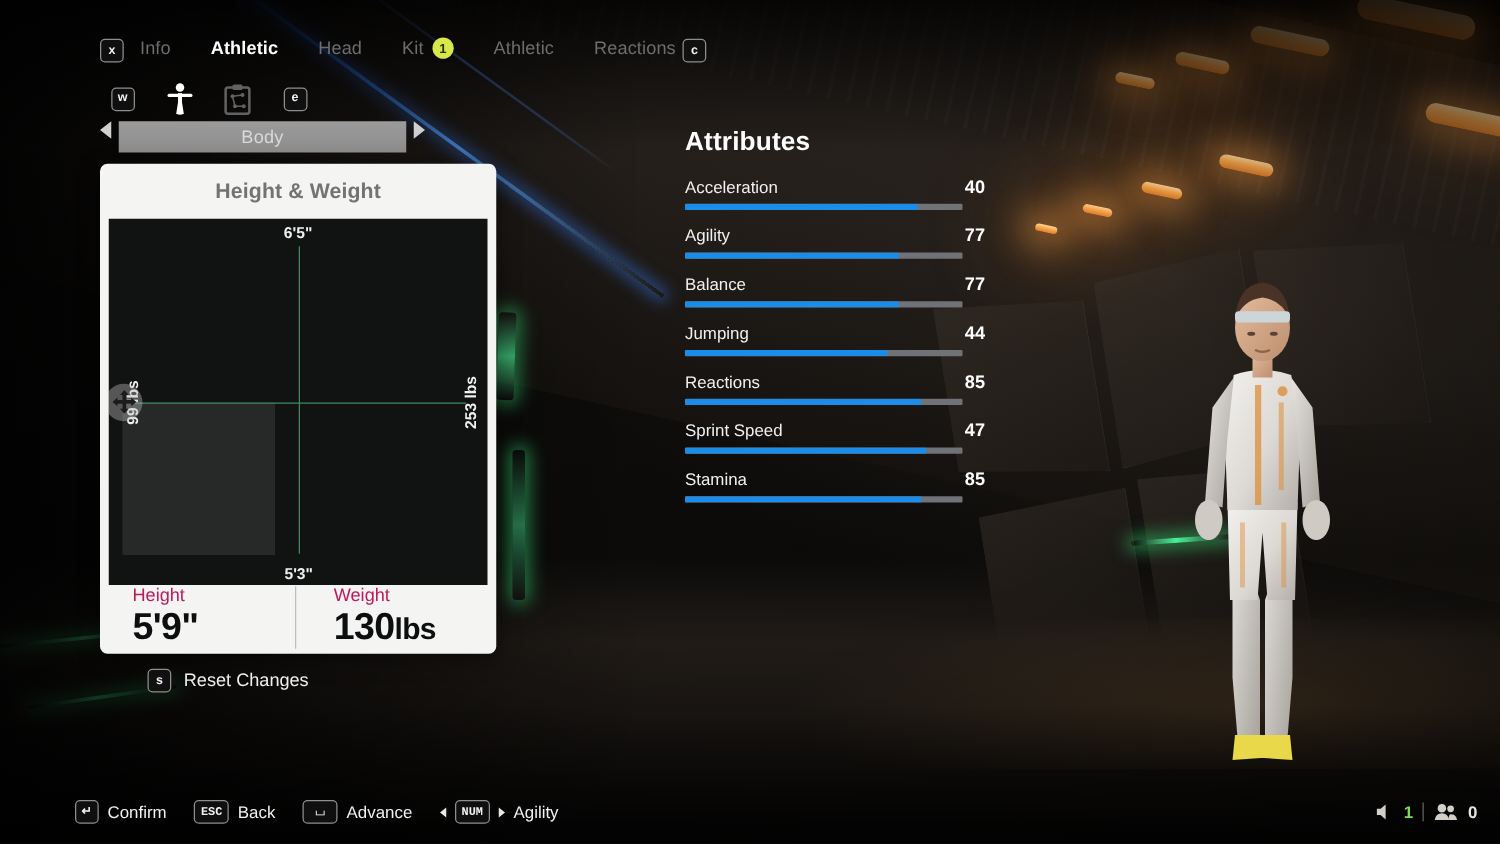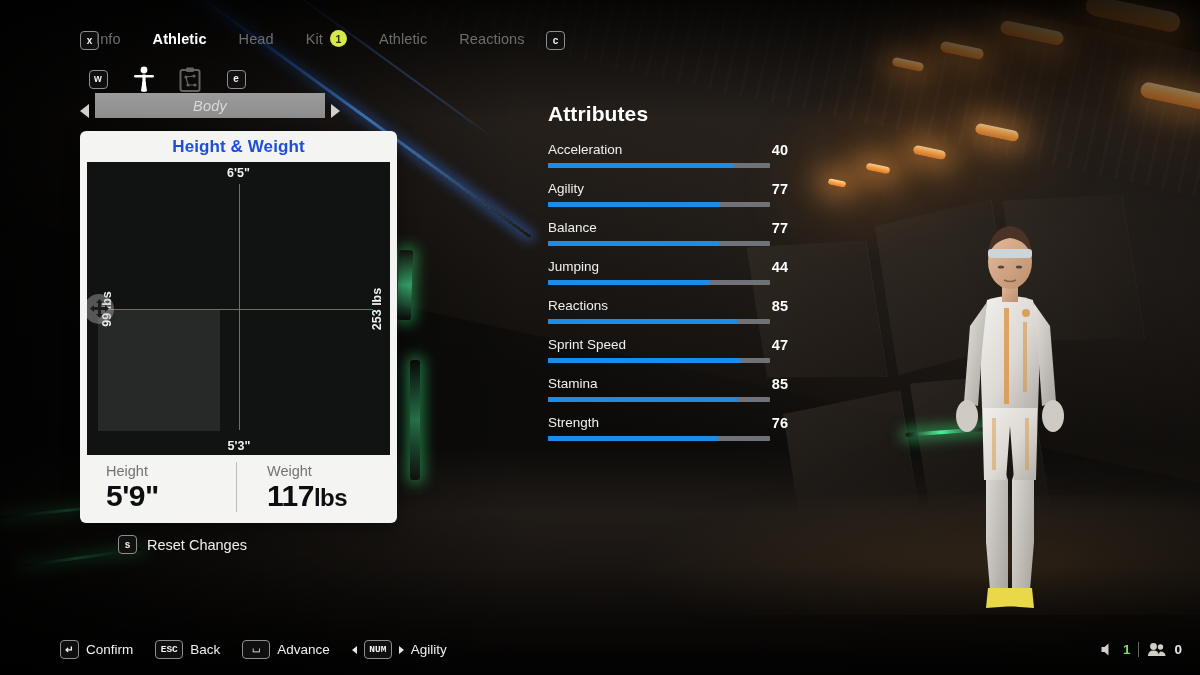--- a/index.html
+++ b/index.html
@@ -100,21 +100,21 @@
   #topbar { position: absolute; left: 0; top: 0; width: 1200px; height: 58px; z-index: 20; }
   .keycap {
     display: inline-flex; align-items: center; justify-content: center;
     min-width: 19px; height: 19px; padding: 0 4px;
     border: 1px solid #8e8e8e; border-radius: 4px;
     background: rgba(18,18,18,0.85);
     color: #f2f2f2; font-size: 10px; font-weight: bold; line-height: 1;
     font-family: "Liberation Sans", sans-serif;
     vertical-align: middle;
   }
-  #tabs { position: absolute; left: 80px; top: 30px; display: flex; align-items: center; gap: 0; }
+  #tabs { position: absolute; left: 80px; top: 30px; display: flex; align-items: center; gap: 0; padding-left: 16px; }
   .tab {
     font-size: 14.5px; color: #6d6d6d; padding: 0 16px; letter-spacing: .1px;
     display: flex; align-items: center; gap: 7px; white-space: nowrap;
   }
   .tab.active { color: #ffffff; font-weight: bold; }
   .tab-badge {
     width: 17px; height: 17px; border-radius: 50%;
     background: #d7e84a; color: #2a2e05;
     font-size: 10.5px; font-weight: bold;
     display: flex; align-items: center; justify-content: center;
@@ -122,41 +122,41 @@
   .tabs-key-left { position: absolute; left: 80px; top: 31px; }
   .tabs-key-right { position: absolute; left: 546px; top: 31px; }
 
   
   #subtabs { position: absolute; left: 75px; top: 66px; display: flex; align-items: center; gap: 0; z-index: 20; }
   .subtab-slot { width: 46px; display: flex; align-items: center; justify-content: center; height: 26px; }
   .icon-person { display:block; }
   .icon-clip { display:block; opacity:.45; }
 
   
-  #bodysel { position: absolute; left: 80px; top: 97px; width: 260px; height: 21px; display: flex; align-items: flex-end; z-index: 20; font-style: italic; }
+  #bodysel { position: absolute; left: 80px; top: 97px; width: 260px; height: 21px; display: flex; align-items: flex-start; z-index: 20; }
   .arrow-l, .arrow-r { width: 0; height: 0; border-top: 7px solid transparent; border-bottom: 7px solid transparent; flex: 0 0 auto; }
   .arrow-l { border-right: 9px solid #cfcfcf; }
   .arrow-r { border-left: 9px solid #cfcfcf; }
   #bodysel-bar {
     flex: 1; height: 25px; margin: 0 6px;
     background: linear-gradient(180deg, #9b9b9b 0%, #8d8d8d 100%);
     display: flex; align-items: center; justify-content: center;
   }
   #bodysel-label { color: #d9d9d9; font-size: 14.5px; letter-spacing: .2px; }
 
   
   #hwcard {
     position: absolute; left: 80px; top: 131px; width: 317px; height: 392px;
     background: #f4f4f2; border-radius: 6px; z-index: 20;
     box-shadow: 0 4px 18px rgba(0,0,0,0.45);
     display: flex; flex-direction: column; overflow: hidden;
   }
   #hw-title {
-    height: 31px; display: flex; align-items: center; justify-content: center;
-    color: #1d4ed8; font-size: 17px; font-weight: bold; letter-spacing: .1px;
+    height: 44px; display: flex; align-items: center; justify-content: center;
+    color: #737373; font-size: 17px; font-weight: bold; letter-spacing: .1px;
   }
   #hw-graph {
     position: relative; margin: 0 7px; height: 293px;
     background: #111212; overflow: hidden;
   }
   .ax-label { position: absolute; color: #f0f0f0; font-size: 12.5px; font-weight: bold; }
   .ax-top { top: 4px; left: 50%; transform: translateX(-50%); }
   .ax-bottom { bottom: 2px; left: 50%; transform: translateX(-48%); }
   .ax-left { left: 2px; top: 50%; transform: translateY(-50%) rotate(-90deg); transform-origin: center; white-space: nowrap; }
   .ax-right { right: -8px; top: 50%; transform: translateY(-50%) rotate(-90deg); transform-origin: center; white-space: nowrap; }
@@ -171,21 +171,21 @@
     transform: translate(-50%, -50%); border-radius: 50%;
     background: rgba(190,190,190,0.40);
     display: flex; align-items: center; justify-content: center;
   }
   #hw-foot {
     flex: 1; display: flex; align-items: center; padding: 0 0 4px 0;
   }
   .hw-col { flex: 1; padding-left: 26px; }
   .hw-col:last-child { padding-left: 30px; }
   .hw-div { width: 1px; background: #bcbcbc; height: 50px; }
-  .hw-key { color: #737373; font-size: 14.5px; margin-bottom: 1px; }
+  .hw-key { color: #be185d; font-size: 14.5px; margin-bottom: 1px; }
   .hw-val { color: #0c0e10; font-size: 30px; font-weight: bold; letter-spacing: -.5px; line-height: 1.05; }
   .hw-unit { font-size: 24px; font-weight: bold; }
 
   
   #resetrow { position: absolute; left: 118px; top: 535px; display: flex; align-items: center; gap: 10px; z-index: 20; }
   #reset-label { color: #efefef; font-size: 14.5px; }
 
   
   #attrs { position: absolute; left: 548px; top: 102px; width: 240px; z-index: 20; }
   #attrs-title { color: #ffffff; font-size: 21px; font-weight: bold; letter-spacing: .1px; margin-bottom: 16px; }
@@ -390,21 +390,21 @@
   </div>
   <div id="hw-foot">
     <div class="hw-col">
       <div class="hw-key">Height</div>
       <div class="hw-val">5'9"</div>
     </div>
     <div class="hw-div"></div>
     <div class="hw-col">
       <div class="hw-key">Weight</div>
       <div class="hw-val">
-        <span>117</span><span class="hw-unit">lbs</span>
+        <span>130</span><span class="hw-unit">lbs</span>
       </div>
     </div>
   </div>
 </div>
 
 <div id="resetrow">
   <span class="keycap">s</span>
   <span id="reset-label">Reset Changes</span>
 </div>
 
@@ -465,29 +465,20 @@
           <div class="attr-fill" style="width: 87%; background: rgb(27, 140, 232);"></div>
         </div>
       </div>
       <div class="attr">
         <div class="attr-head">
           <span class="attr-name">Stamina</span>
           <span class="attr-val">85</span>
         </div>
         <div class="attr-track" style="background: rgb(111, 114, 118);">
           <div class="attr-fill" style="width: 85%; background: rgb(27, 140, 232);"></div>
-        </div>
-      </div>
-      <div class="attr">
-        <div class="attr-head">
-          <span class="attr-name">Strength</span>
-          <span class="attr-val">76</span>
-        </div>
-        <div class="attr-track" style="background: rgb(111, 114, 118);">
-          <div class="attr-fill" style="width: 76%; background: rgb(27, 140, 232);"></div>
         </div>
       </div>
     </div>
 </div>
 
 <div id="cmdbar">
     <div class="cmd">
       <span class="keycap">↵</span>
       <span class="cmd-label">Confirm</span>
     </div>

